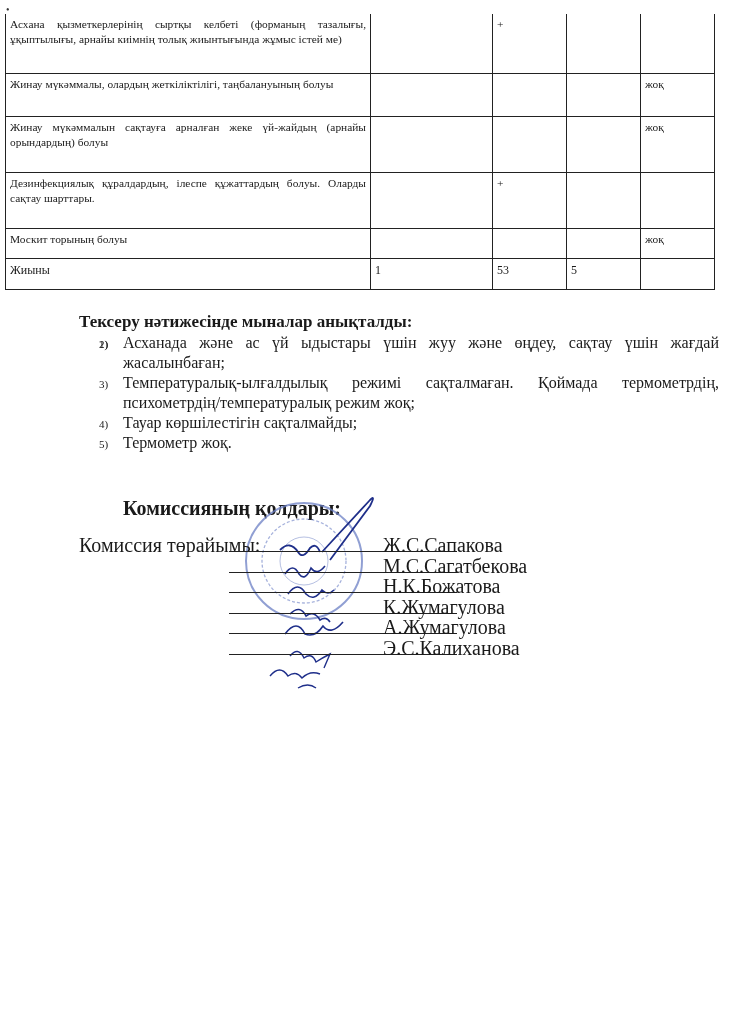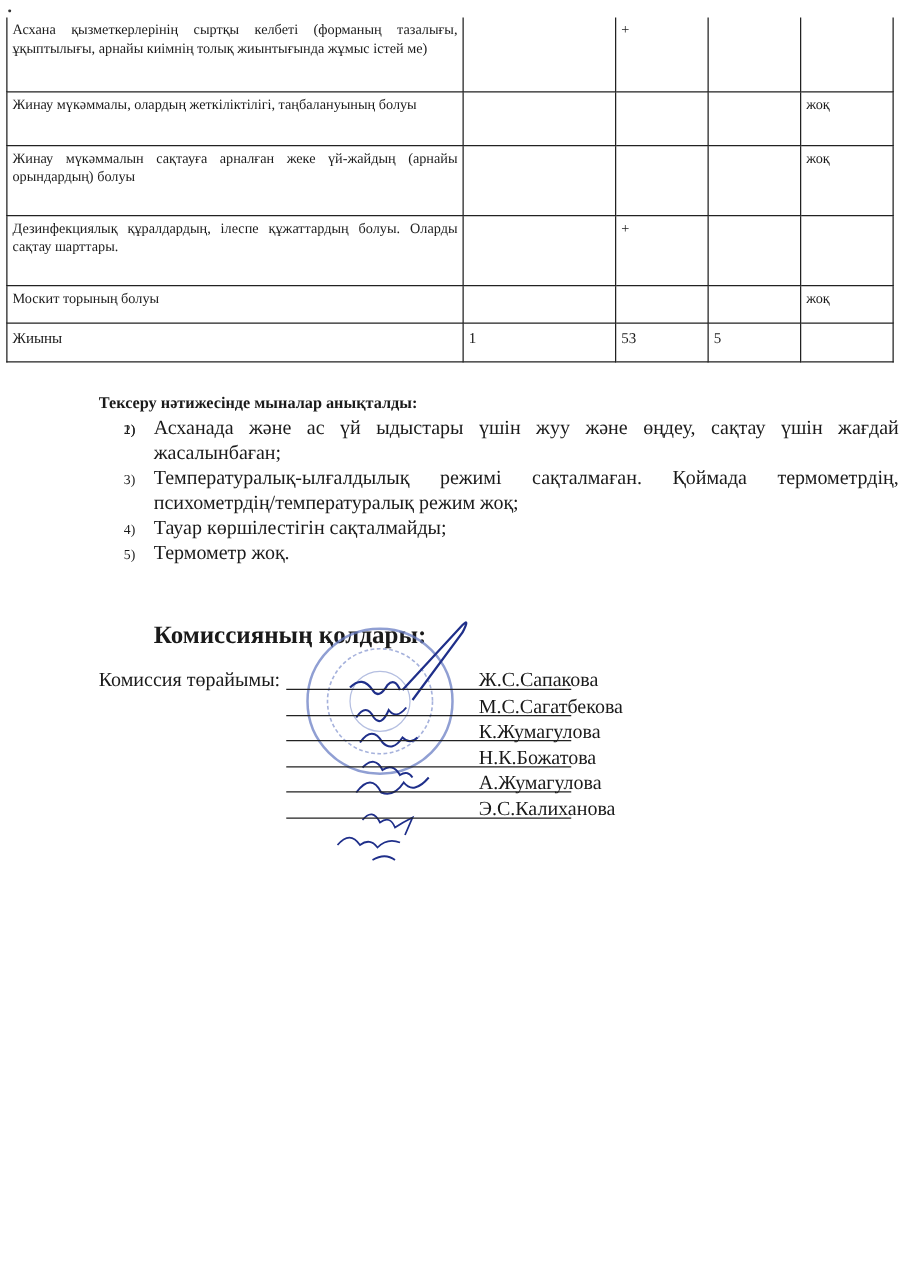--- a/index.html
+++ b/index.html
@@ -12,26 +12,26 @@
   table.insp td.desc { text-align: justify; text-align-last: left; }
   table.insp tr.r0 td { height: 54px; border-top: none; }
   table.insp tr.r1 td { height: 37px; }
   table.insp tr.r2 td { height: 50px; }
   table.insp tr.r3 td { height: 50px; }
   table.insp tr.r4 td { height: 24px; }
   table.insp tr.r5 td { height: 25px; font-weight: normal; font-size: 12px; }
   col.c0 { width: 365px; } col.c1 { width: 122px; } col.c2 { width: 74px; }
   col.c3 { width: 74px; } col.c4 { width: 74px; }
   .findings { position: absolute; left: 79px; top: 312px; width: 640px; font-size: 16px; line-height: 20px; }
-  .findings h3 { margin: 0 0 1px 0; font-size: 13px; font-weight: bold; }
+  .findings h3 { margin: 0 0 1px 0; font-size: 17px; font-weight: bold; }
   .findings ol { margin: 0; padding: 0; list-style: none; }
   .findings li { position: relative; padding-left: 44px; text-align: justify; }
   .findings li .num { position: absolute; left: 20px; top: 1px; font-size: 11px; }
   .sig-title { position: absolute; left: 123px; top: 497px; font-size: 20px; font-weight: bold; }
-  .sig { position: absolute; left: 79px; top: 535px; width: 500px; font-size: 16px; line-height: 20.5px; }
+  .sig { position: absolute; left: 79px; top: 535px; width: 500px; font-size: 20px; line-height: 20.5px; }
   .sig-row { position: relative; height: 20.5px; }
   .sig-row .role { position: absolute; left: 0; top: 0; }
   .sig-row .line { position: absolute; left: 150px; width: 228px; top: 16px; border-bottom: 1px solid #222; }
   .sig-row .name { position: absolute; left: 304px; top: 0; }
   .stamp { position: absolute; left: 243px; top: 500px; width: 122px; height: 122px; }
   .scrawl { position: absolute; left: 250px; top: 490px; width: 140px; height: 210px; }
 </style>
 </head>
 <body>
 
@@ -127,26 +127,26 @@
       <span class="name">Ж.С.Сапакова</span>
     </div>
     <div class="sig-row">
       <span class="role"></span>
       <span class="line"></span>
       <span class="name">М.С.Сагатбекова</span>
     </div>
     <div class="sig-row">
       <span class="role"></span>
       <span class="line"></span>
-      <span class="name">К.Жумагулова</span>
+      <span class="name">Н.К.Божатова</span>
     </div>
     <div class="sig-row">
       <span class="role"></span>
       <span class="line"></span>
-      <span class="name">Н.К.Божатова</span>
+      <span class="name">К.Жумагулова</span>
     </div>
     <div class="sig-row">
       <span class="role"></span>
       <span class="line"></span>
       <span class="name">А.Жумагулова</span>
     </div>
     <div class="sig-row">
       <span class="role"></span>
       <span class="line"></span>
       <span class="name">Э.С.Калиханова</span>

